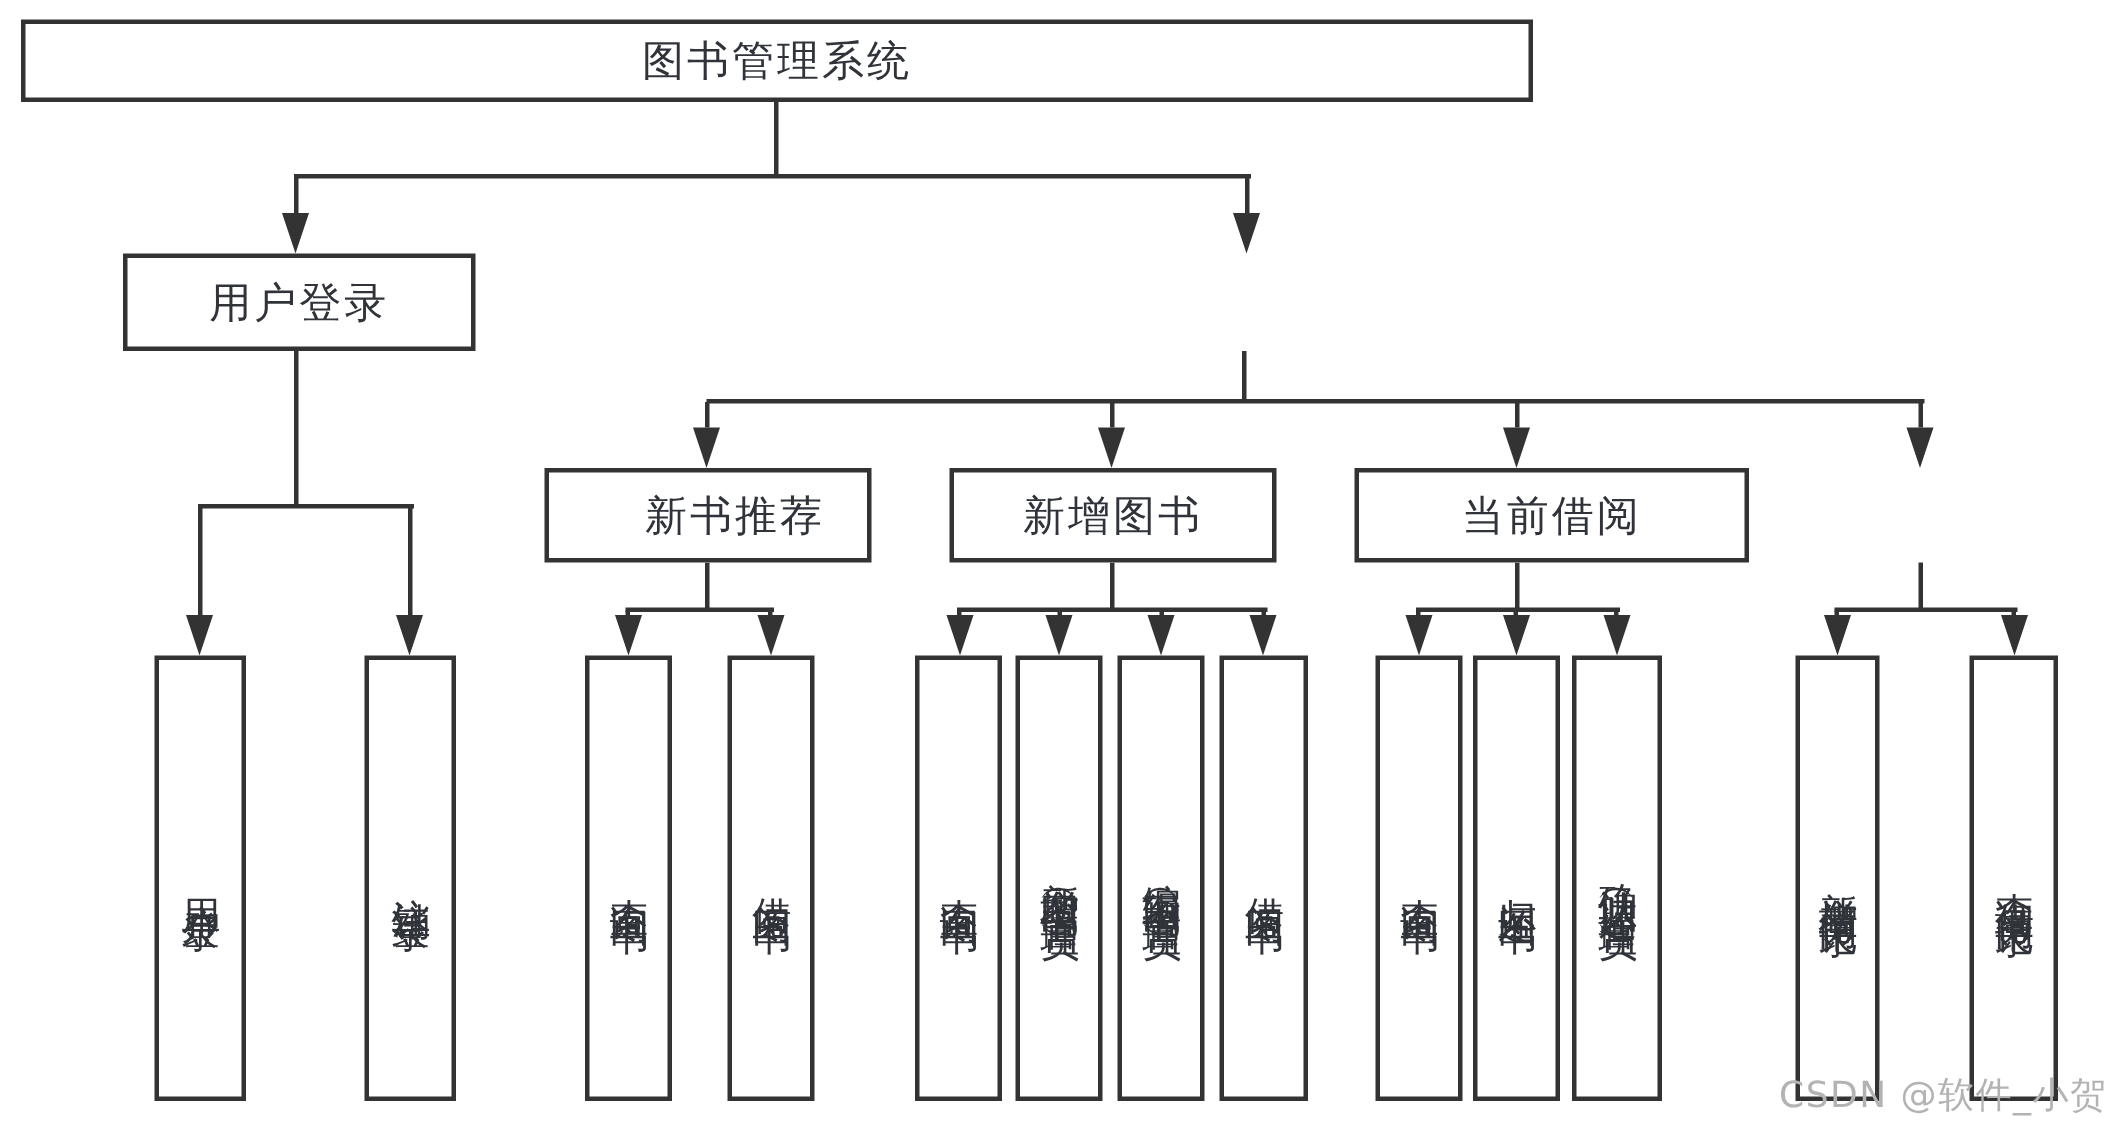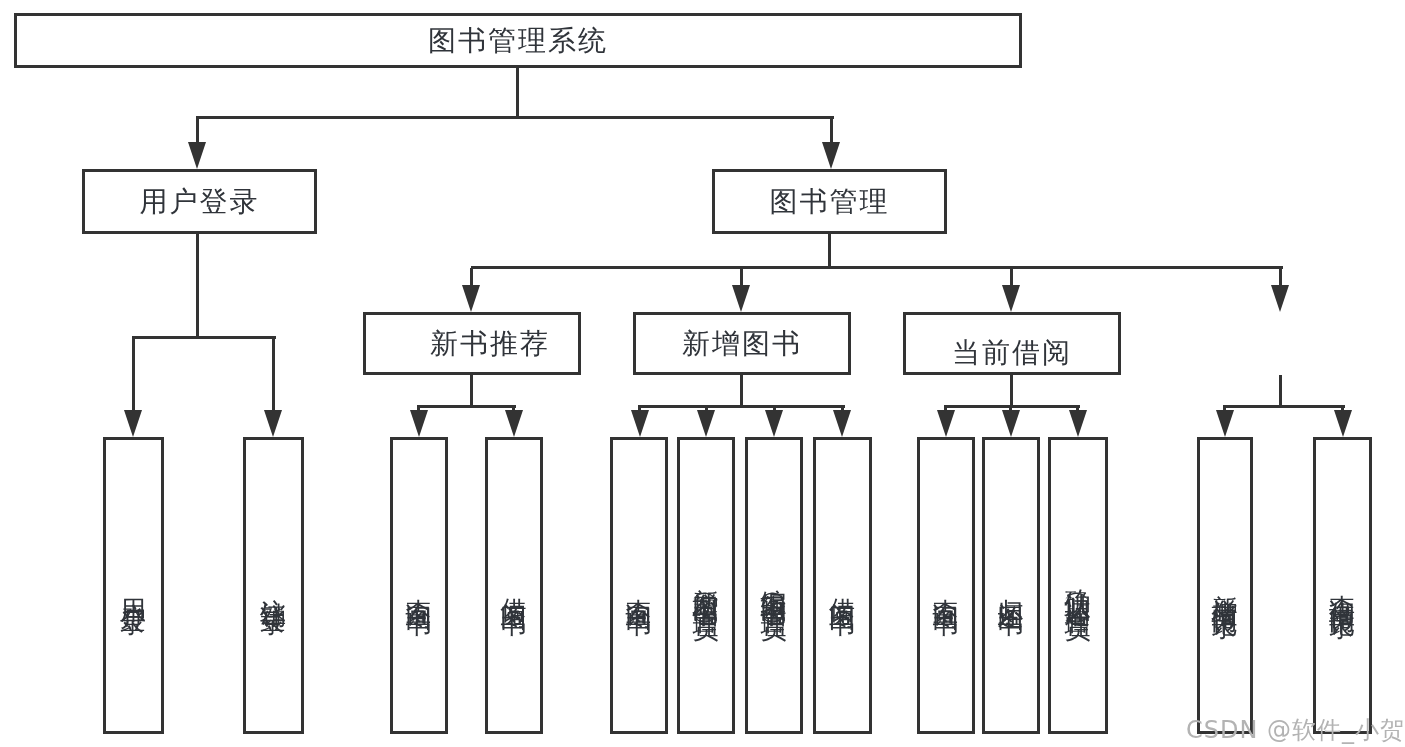--- a/index.html
+++ b/index.html
@@ -70,23 +70,20 @@
   <div class="lv" style="left:516px;top:68px;height:50px;"></div>
   <div class="lh" style="left:196px;top:116px;width:638px;"></div>
   <div class="lv" style="left:196px;top:118px;height:24px;"></div>
   <div class="ah" style="left:188px;top:142px;"></div>
   <div class="lv" style="left:830px;top:118px;height:24px;"></div>
   <div class="ah" style="left:822px;top:142px;"></div>
 
   <div class="box hbox" style="left:82px;top:169px;width:235px;height:65px;">
     <span>用户登录</span>
   </div>
-  <div class="box hbox" style="left:712px;top:169px;width:235px;height:65px;">
-    <span>图书管理</span>
-  </div>
 
   <div class="lv" style="left:196px;top:234px;height:104px;"></div>
   <div class="lh" style="left:132px;top:336px;width:144px;"></div>
   <div class="lv" style="left:132px;top:338px;height:72px;"></div>
   <div class="ah" style="left:124px;top:410px;"></div>
   <div class="lv" style="left:272px;top:338px;height:72px;"></div>
   <div class="ah" style="left:264px;top:410px;"></div>
 
   <div class="lv" style="left:828px;top:234px;height:34px;"></div>
   <div class="lh" style="left:471px;top:266px;width:812px;"></div>
@@ -98,21 +95,21 @@
   <div class="ah" style="left:1002px;top:285px;"></div>
   <div class="lv" style="left:1279px;top:268px;height:17px;"></div>
   <div class="ah" style="left:1271px;top:285px;"></div>
 
   <div class="box hbox" style="left:363px;top:312px;width:218px;height:63px;padding-left:36px;">
     <span>新书推荐</span>
   </div>
   <div class="box hbox" style="left:633px;top:312px;width:218px;height:63px;">
     <span>新增图书</span>
   </div>
-  <div class="box hbox" style="left:903px;top:312px;width:218px;height:63px;align-items:flex-end;">
+  <div class="box hbox" style="left:903px;top:312px;width:263px;height:63px;">
     <span>当前借阅</span>
   </div>
 
   <div class="lv" style="left:470px;top:375px;height:32px;"></div>
   <div class="lh" style="left:417px;top:405px;width:99px;"></div>
   <div class="lv" style="left:417px;top:407px;height:4px;"></div>
   <div class="ah" style="left:410px;top:410px;"></div>
   <div class="lv" style="left:512px;top:407px;height:4px;"></div>
   <div class="ah" style="left:505px;top:410px;"></div>
 

